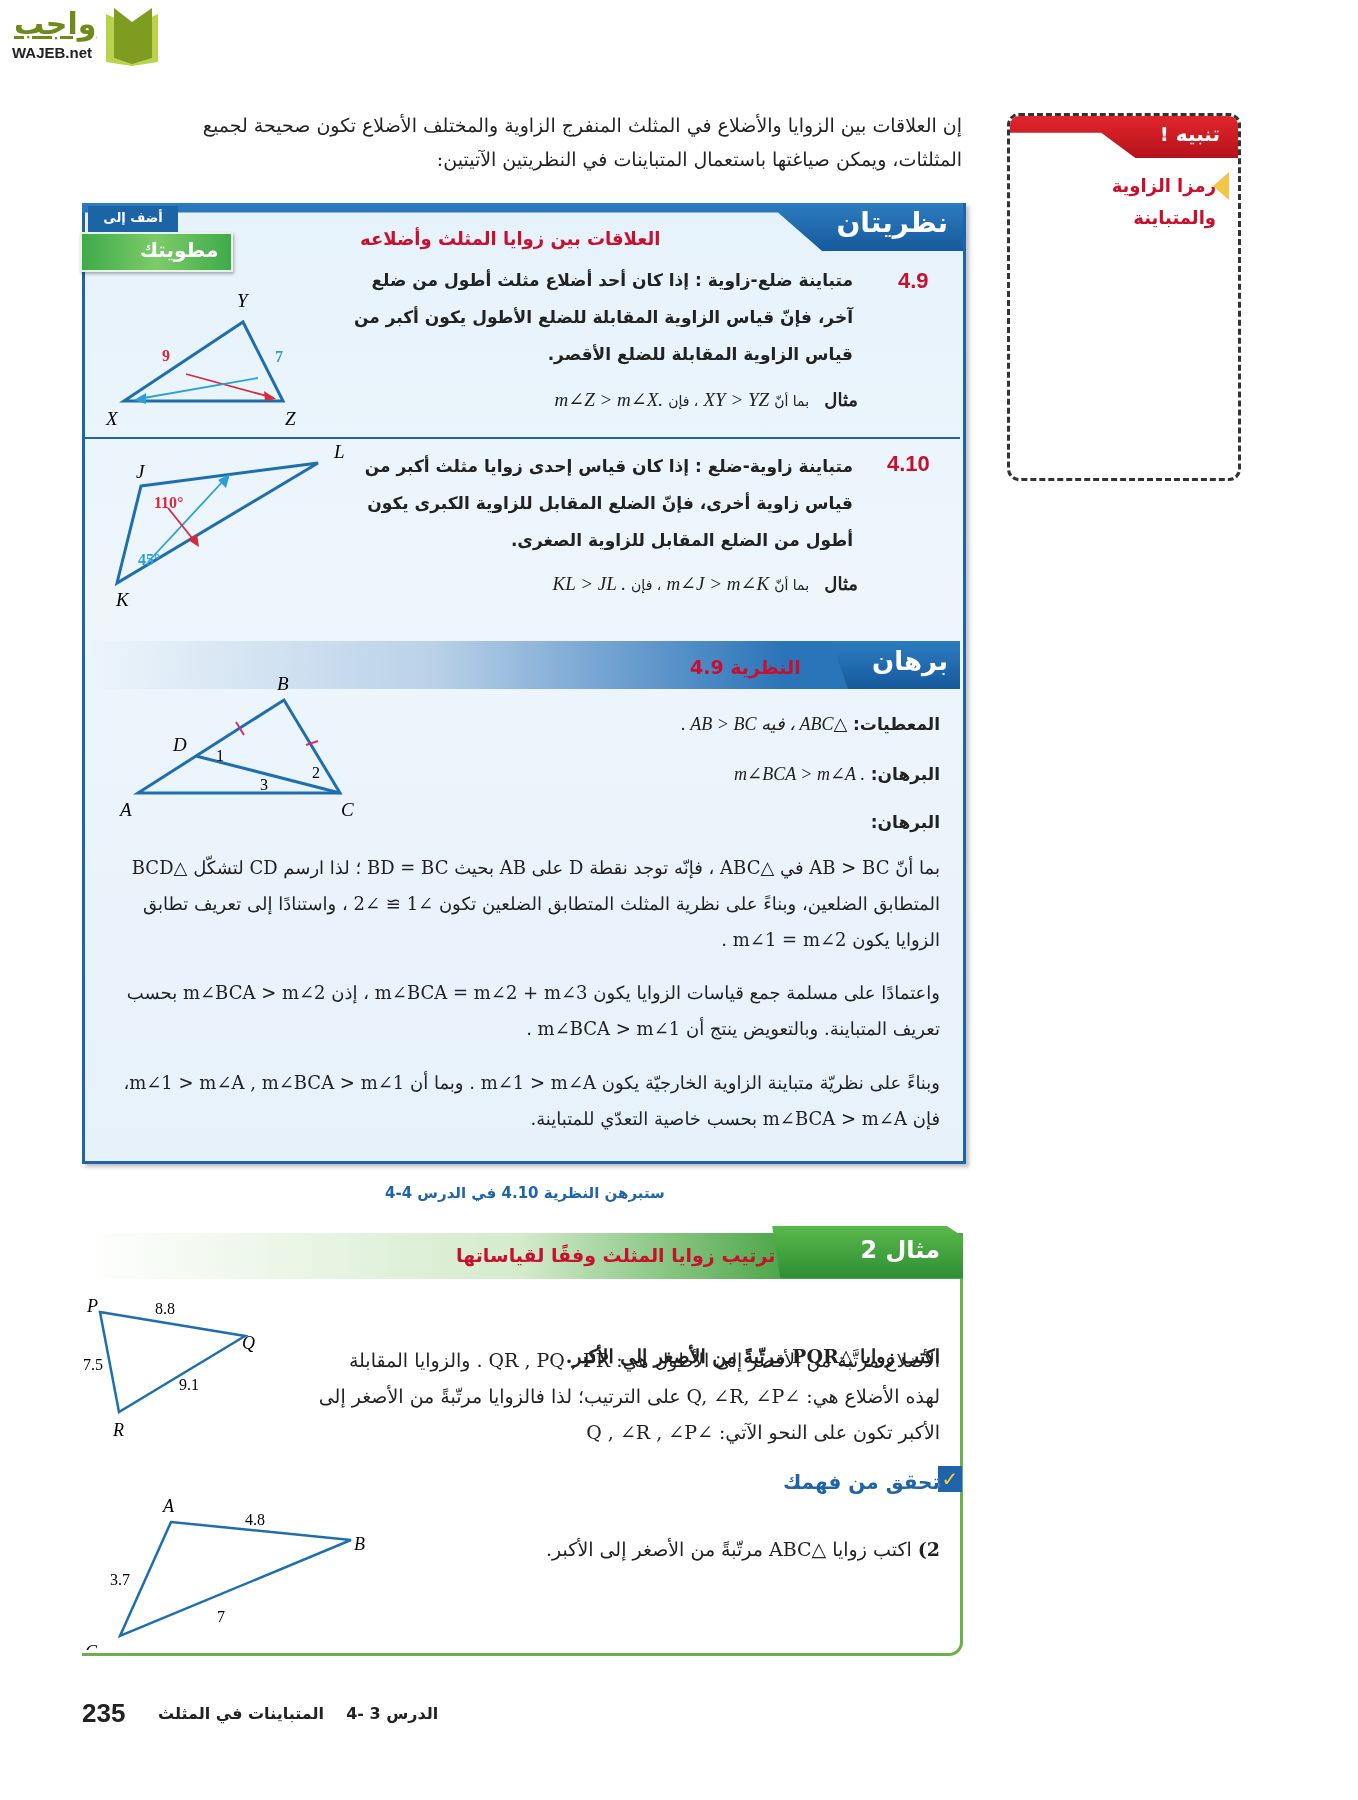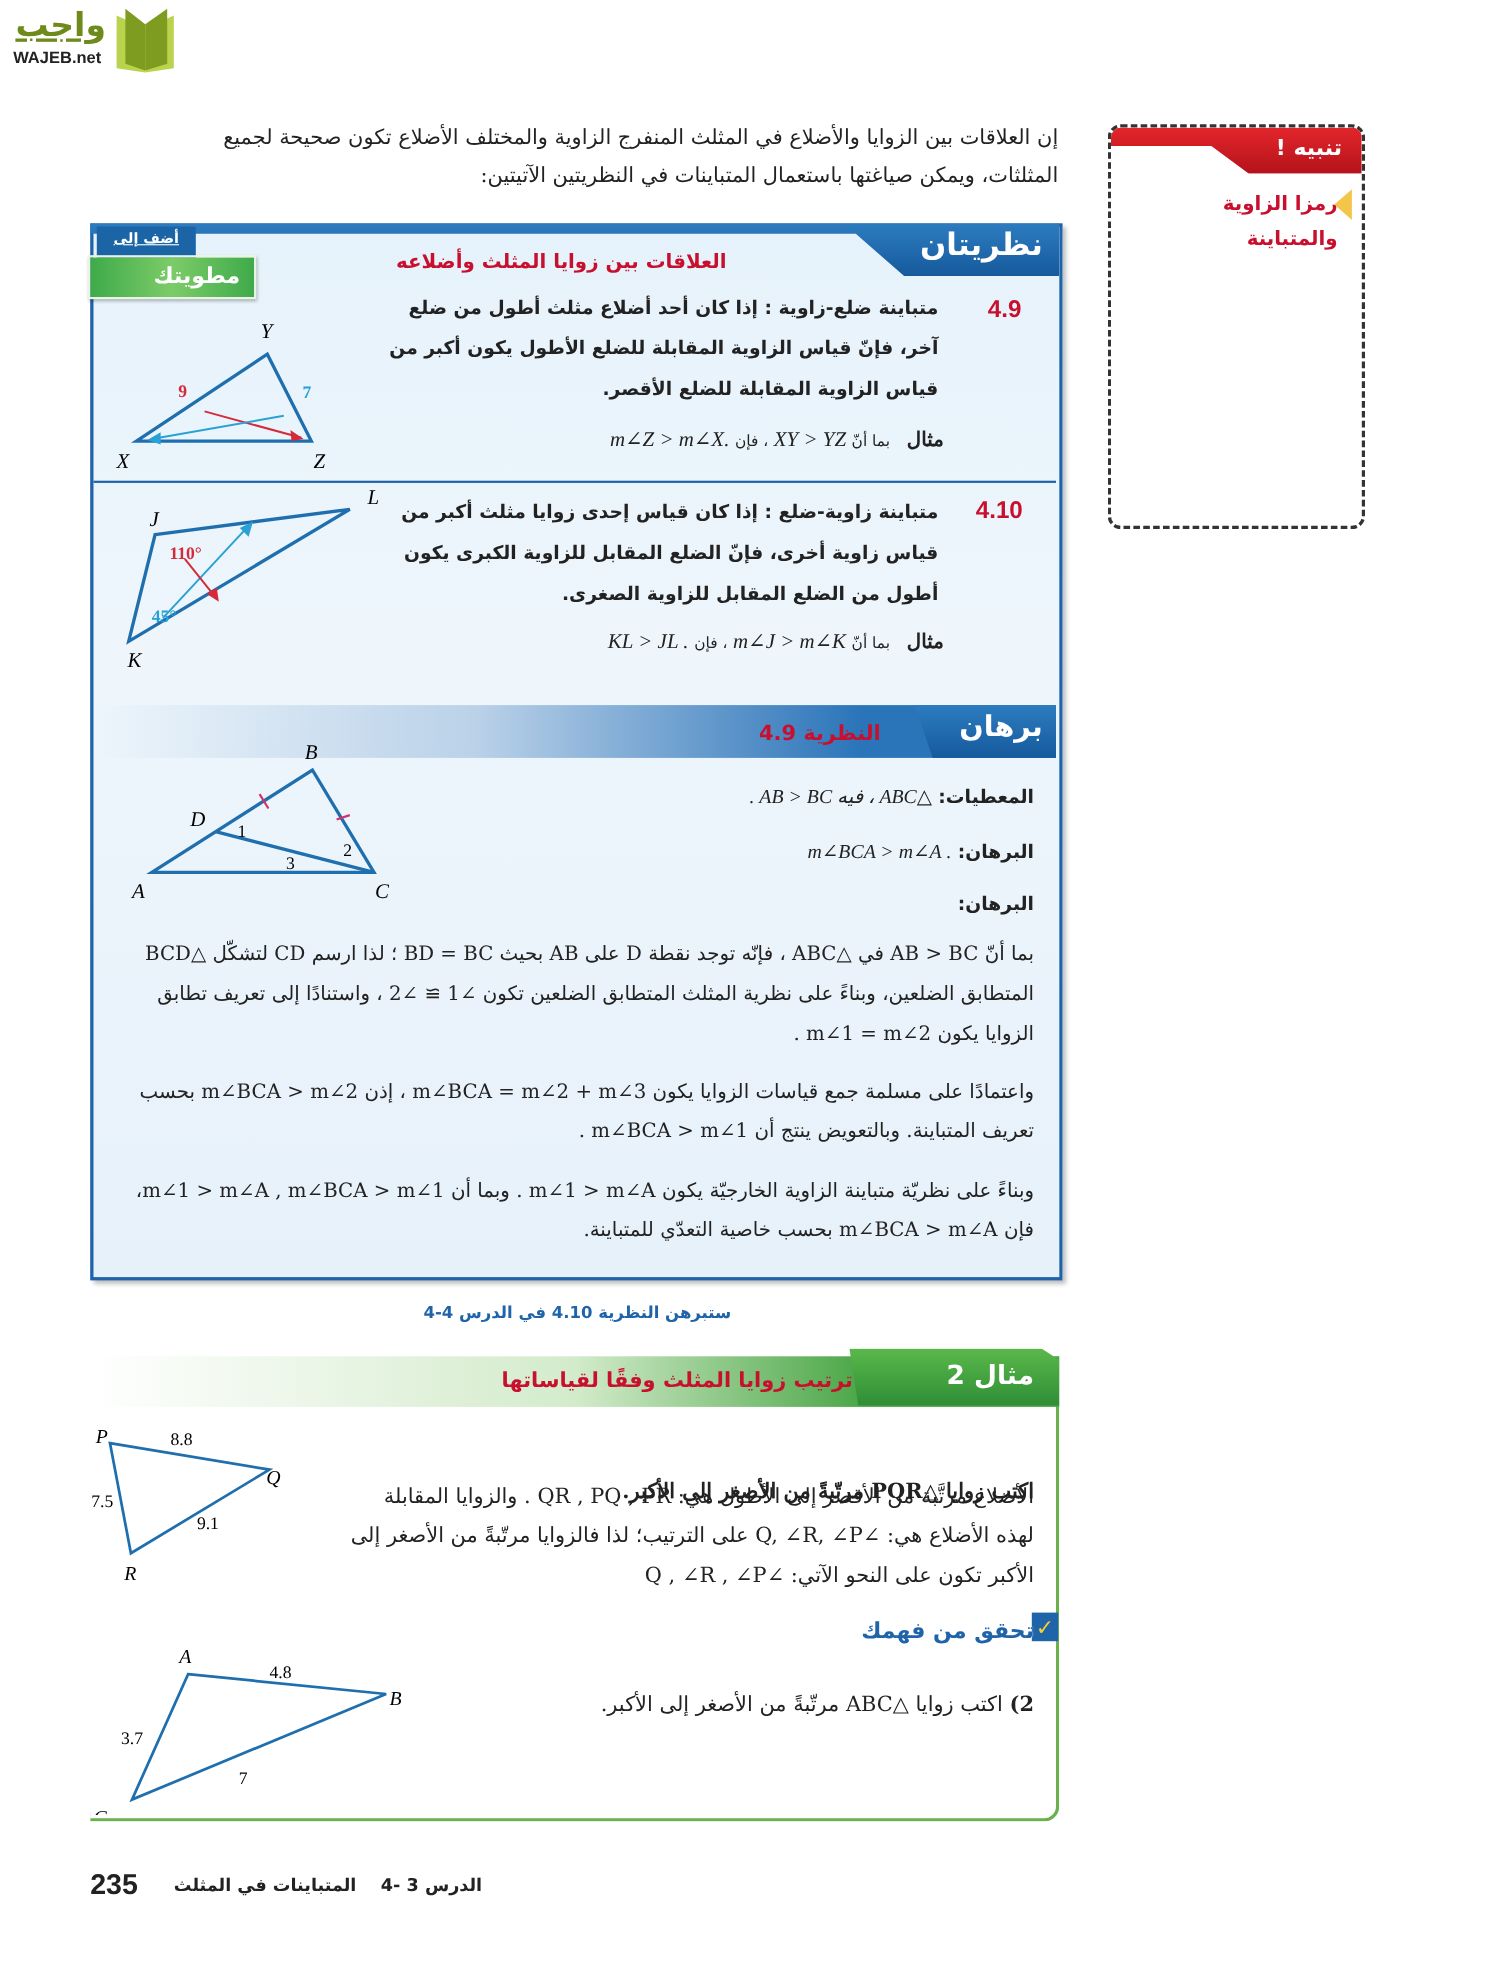--- a/index.html
+++ b/index.html
@@ -23,21 +23,21 @@
   .warn-title { position:absolute; right:18px; top:6px; color:#fff; font-weight:bold; font-size:20px; }
   .warn-sub { position:absolute; right:22px; top:54px; color:#c8102e; font-weight:bold; font-size:18px; line-height:32px; width:190px; }
   .warn-body { position:absolute; right:22px; top:118px; width:190px; font-size:15px; line-height:31.5px; font-weight:bold; color:#222; }
   .warn-pointer { left:1213px; top:172px; width:0; height:0; border-top:14px solid transparent; border-bottom:14px solid transparent; border-right:16px solid #f3c64a; }
 
   
   .thm-box { left:82px; top:203px; width:878px; height:955px; border:3px solid #1f63a8; background:linear-gradient(180deg,#e6f2fb 0%, #eef6fc 40%, #e7f1fa 100%); box-shadow:3px 3px 4px rgba(0,0,0,0.25); }
   .thm-header { left:82px; top:203px; width:881px; height:48px; background:linear-gradient(180deg,#2d7cc0,#155a9c); clip-path:polygon(0 0,100% 0,100% 100%,84% 100%,79% 20%,0 20%); }
   .thm-header-title { right:410px; top:206px; color:#fff; font-weight:bold; font-size:28px; font-family:"DejaVu Sans", sans-serif; }
   .thm-subtitle { left:360px; top:228px; color:#c8102e; font-weight:bold; font-size:18px; }
-  .foldable-top { left:88px; top:206px; width:90px; height:32px; background:#1b65a7; color:#fff; font-weight:bold; font-size:13px; text-align:center; line-height:24px;text-decoration:underline; }
+  .foldable-top { left:88px; top:206px; width:90px; height:32px; background:#1b65a7; color:#fff; font-weight:bold; font-size:13px; text-align:center; line-height:24px; }
   .foldable-tab { left:80px; top:232px; width:104px; height:36px; background:linear-gradient(90deg,#3faa4a,#7ccc68 50%,#3faa4a); border:2px solid #e8f5e4; color:#fff; font-size:20px; line-height:32px; text-align:center; font-weight:bold; box-shadow:1px 2px 3px rgba(0,0,0,0.3);padding-left:45px; }
   .thm-num { color:#c8102e; font-weight:bold; font-size:22px; font-family:"Liberation Sans", sans-serif; }
   .thm-text { font-size:17px; line-height:37px; font-weight:bold; color:#222; }
   .thm-name { font-weight:bold; }
   .ex-label { font-weight:bold; font-size:18px;font-family:Liberation Serif, serif; }
   .ex-text { font-size:19px; }
   .divider { left:85px; top:437px; width:875px; height:2px; background:#1f63a8; }
 
   
   .proof-band { left:85px; top:641px; width:875px; height:48px; background:linear-gradient(90deg,rgba(255,255,255,0) 0%, rgba(180,205,230,0.9) 40%, #2a74b9 80%); }

